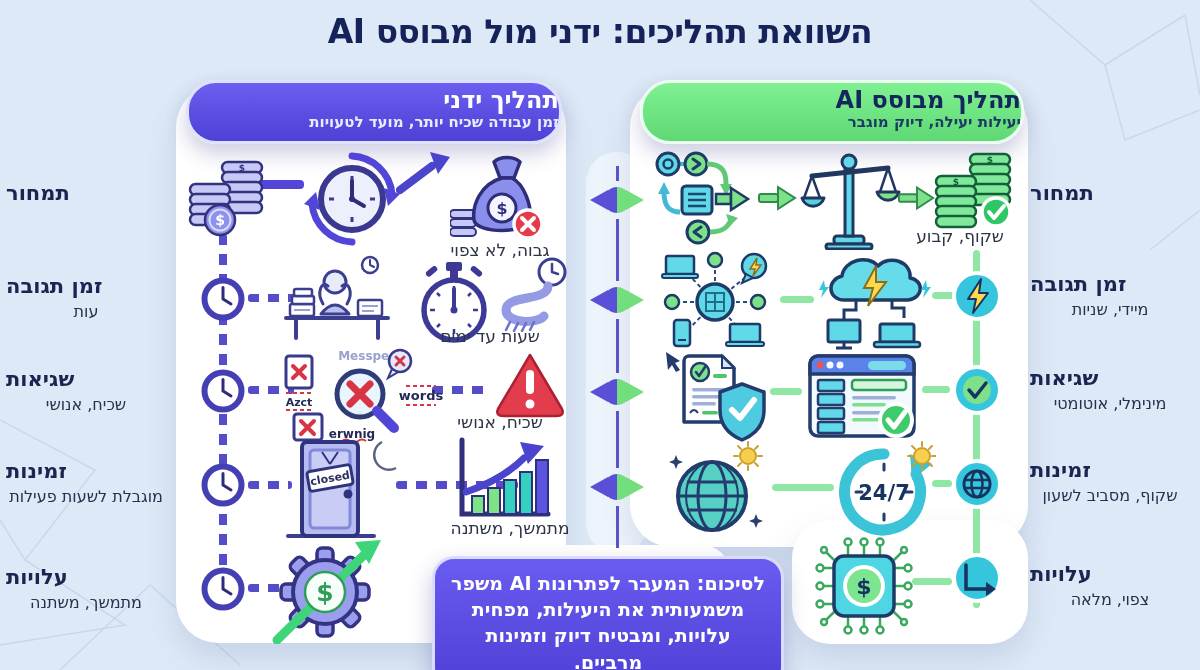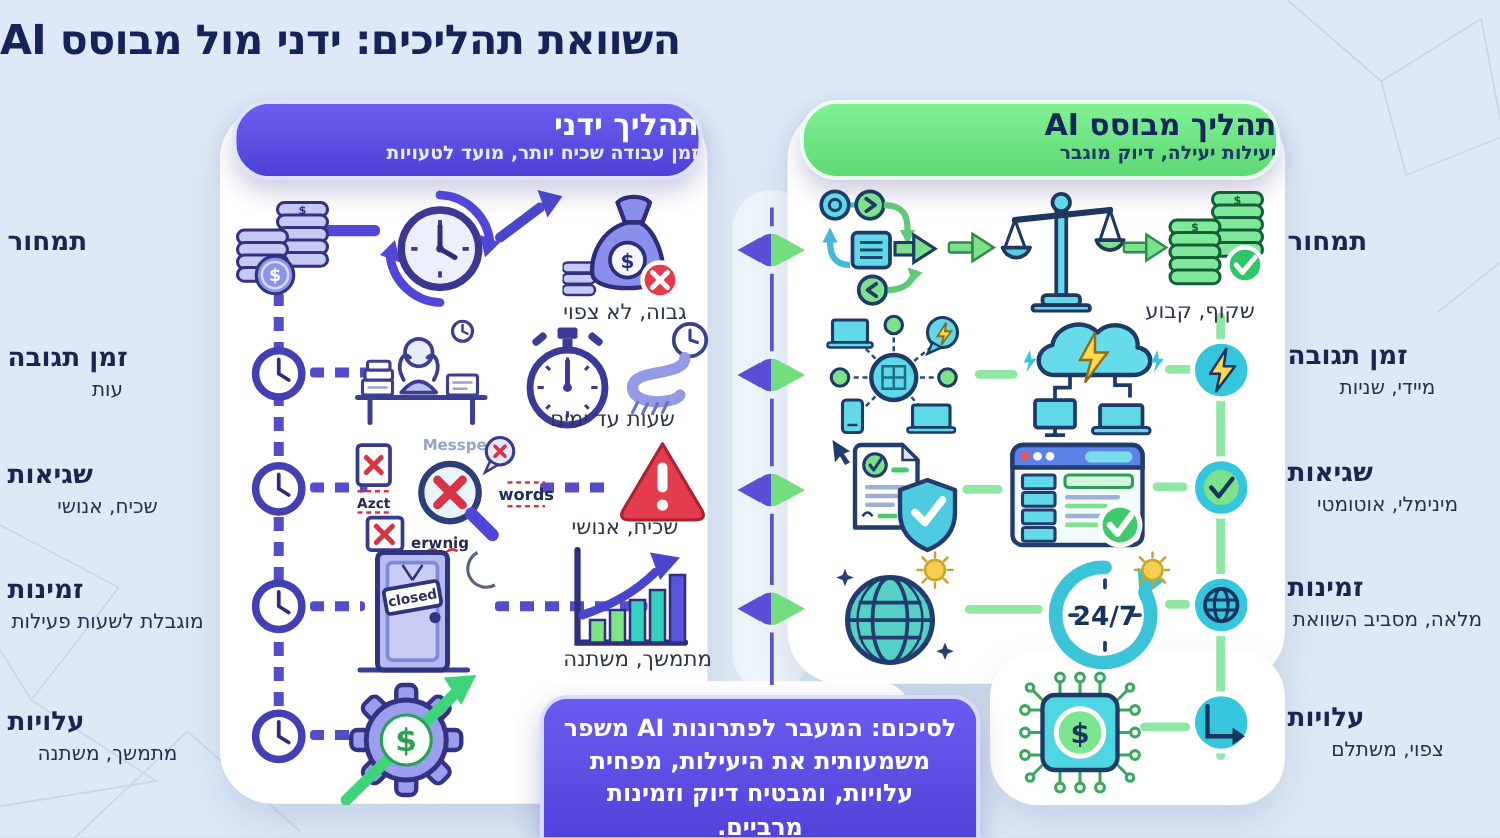--- a/index.html
+++ b/index.html
@@ -1,19 +1,19 @@
 <!DOCTYPE html>
 <html><head>
 <meta charset="utf-8">
 <style>
   html,body{margin:0;padding:0;background:#c9d8ec;}
   #canvas{position:relative;width:1200px;height:670px;background:#dde9f6;overflow:hidden;
           font-family:"DejaVu Sans",sans-serif;}
   .abs{position:absolute;}
-  .title{position:absolute;top:12px;left:0;width:1200px;text-align:left;direction:rtl;
+  .title{position:absolute;top:12px;left:0;width:1200px;text-align:center;direction:rtl;
          font-size:33px;font-weight:800;color:#15235a;letter-spacing:-0.5px;}
   .panel{position:absolute;background:#ffffff;border-radius:42px;
          box-shadow:0 14px 30px rgba(70,90,150,.15);}
   .hdr{position:absolute;border-radius:30px;text-align:right;direction:rtl;
        box-shadow:0 10px 20px rgba(60,60,140,.25);}
   .hdr-purple{background:linear-gradient(180deg,#6a5ff0,#4d41d6);border:3px solid #dfe2ff;color:#ffffff;}
   .hdr-green{background:linear-gradient(180deg,#80f193,#5ed874);border:3px solid #eafff0;color:#14265c;}
   .hdr .t{font-size:24px;font-weight:800;line-height:1.1;margin-top:4px;}
   .hdr .s{font-size:15px;font-weight:600;}
   .hdr-purple .s{color:#e9ebff;}
@@ -114,23 +114,23 @@
   <div class="lab-s" style="left:6px;top:487px;">מוגבלת לשעות פעילות</div>
   <div class="lab-t" style="left:6px;top:565px;">עלויות</div>
   <div class="lab-s" style="left:6px;top:593px;">מתמשך, משתנה</div>
 
   <div class="lab-t" style="left:1030px;top:181px;">תמחור</div>
   <div class="lab-t" style="left:1030px;top:272px;">זמן תגובה</div>
   <div class="lab-s" style="left:1030px;top:300px;">מיידי, שניות</div>
   <div class="lab-t" style="left:1030px;top:366px;">שגיאות</div>
   <div class="lab-s" style="left:1030px;top:394px;">מינימלי, אוטומטי</div>
   <div class="lab-t" style="left:1030px;top:458px;">זמינות</div>
-  <div class="lab-s" style="left:1030px;top:486px;">מלאה, מסביב השוואת</div>
+  <div class="lab-s" style="left:1030px;top:486px;">שקוף, מסביב לשעון</div>
   <div class="lab-t" style="left:1030px;top:562px;">עלויות</div>
-  <div class="lab-s" style="left:1030px;top:590px;">צפוי, משתלם</div>
+  <div class="lab-s" style="left:1030px;top:590px;">צפוי, מלאה</div>
 
   <div class="vdash" style="left:219px;top:234px;height:356px;"></div>
   <div class="solidbar" style="left:258px;top:180px;width:46px;"></div>
   <div class="hdash" style="left:248px;top:294px;width:48px;"></div>
   <div class="hdash" style="left:248px;top:386px;width:46px;"></div>
   <div class="hdash" style="left:432px;top:386px;width:56px;"></div>
   <div class="hdash" style="left:248px;top:481px;width:44px;"></div>
   <div class="hdash" style="left:396px;top:481px;width:122px;"></div>
   <div class="hdash" style="left:248px;top:584px;width:34px;"></div>
 
@@ -380,21 +380,21 @@
         <rect x="6" y="36" width="40" height="11" rx="5.5"></rect>
       <rect x="6" y="46" width="40" height="11" rx="5.5"></rect>
         <rect x="6" y="56" width="40" height="11" rx="5.5"></rect>
       <rect x="6" y="66" width="40" height="11" rx="5.5"></rect>
     </g>
     <text x="60" y="13" text-anchor="middle" font-size="9" font-weight="bold" fill="#155f38">$</text>
     <text x="26" y="35" text-anchor="middle" font-size="9" font-weight="bold" fill="#155f38">$</text>
     <circle cx="66" cy="62" r="14" fill="#2fc765" stroke="#ffffff" stroke-width="3.5"></circle>
     <path d="M59 62 L64 68 L74 56" fill="none" stroke="#ffffff" stroke-width="4" stroke-linecap="round" stroke-linejoin="round"></path>
   </svg>
-  <div class="cap" style="left:895px;top:226px;width:130px;margin-top:13px;">שקוף, קבוע</div>
+  <div class="cap" style="left:895px;top:226px;width:130px;">שקוף, קבוע</div>
 
   <svg class="abs" style="left:658px;top:248px" width="118" height="106" viewBox="0 0 118 106">
     <g stroke="#2c4a7c" stroke-width="2" stroke-dasharray="4 3">
       <path d="M57 54 L22 18 M57 54 L57 14 M57 54 L94 24 M57 54 L16 54 M57 54 L98 54 M57 54 L26 86 M57 54 L84 84"></path>
     </g>
     <rect x="8" y="8" width="28" height="18" rx="2" fill="#62d9e8" stroke="#1d3b66" stroke-width="2.5"></rect>
     <rect x="4" y="26" width="36" height="4" rx="2" fill="#62d9e8" stroke="#1d3b66" stroke-width="2"></rect>
     <circle cx="57" cy="12" r="7" fill="#7de08a" stroke="#1d3b66" stroke-width="2.5"></circle>
     <circle cx="96" cy="18" r="12" fill="#5fd9e8" stroke="#1d3b66" stroke-width="2.5"></circle>
     <polygon points="88,26 84,35 95,30" fill="#5fd9e8" stroke="#1d3b66" stroke-width="2"></polygon>

